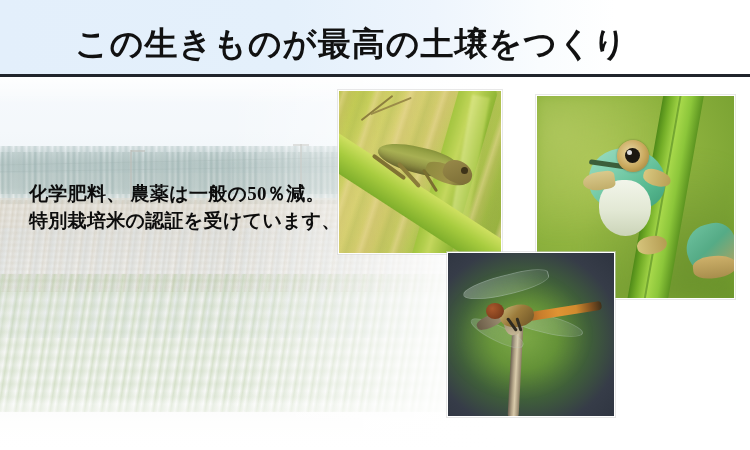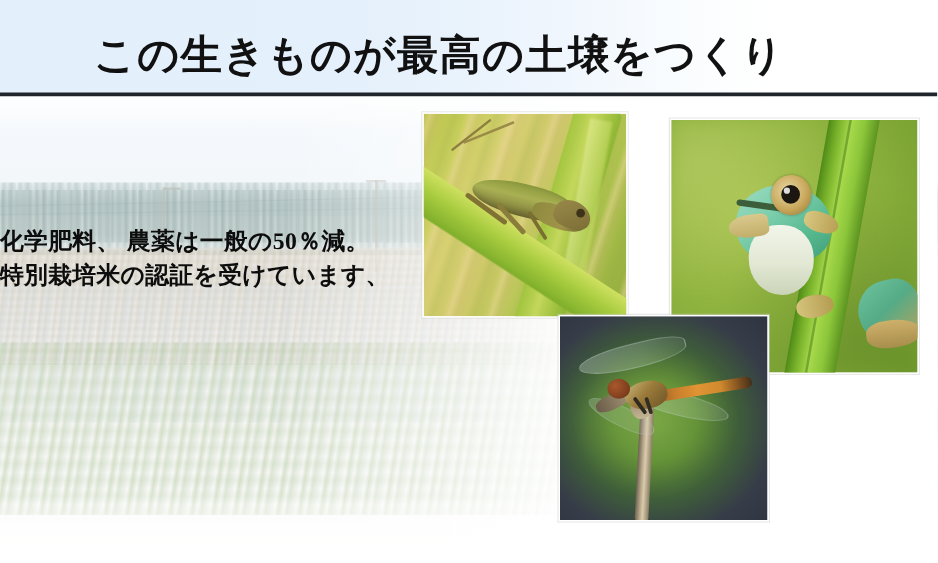--- a/index.html
+++ b/index.html
@@ -198,21 +198,21 @@
   .bg-overall-wash {
     position: absolute;
     left: 0; top: 0;
     width: 750px; height: 372px;
     background: rgba(255,255,255,0.34);
   }
 
   
   .body-text {
     position: absolute;
-    left: 0;
+    left: 29px;
     top: 180px;
     width: 400px;
   }
   .body-line {
     font-family: "Liberation Serif", "DejaVu Serif", serif;
     font-size: 19px;
     font-weight: bold;
     color: #0d0d0d;
     line-height: 27px;
     white-space: nowrap;

